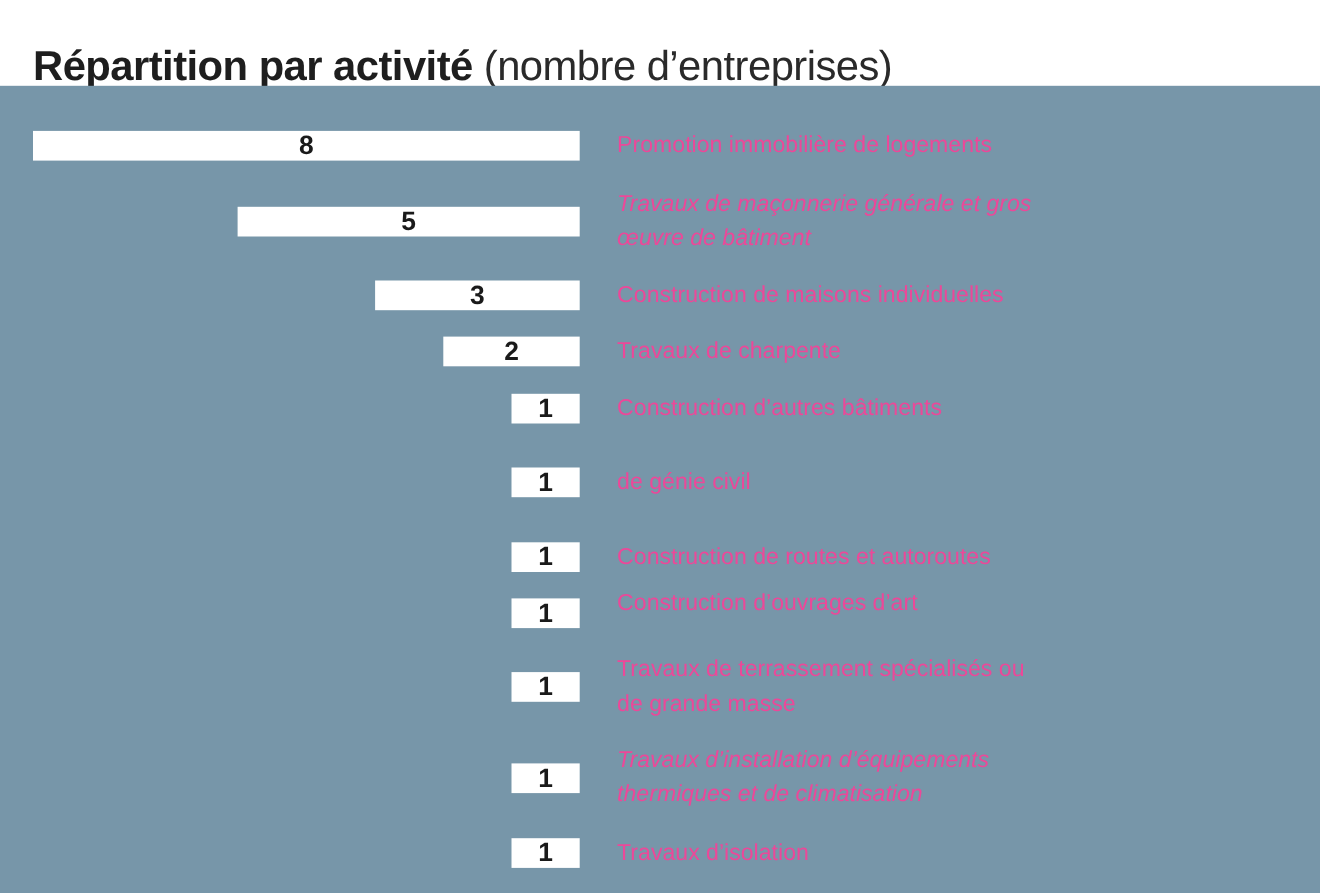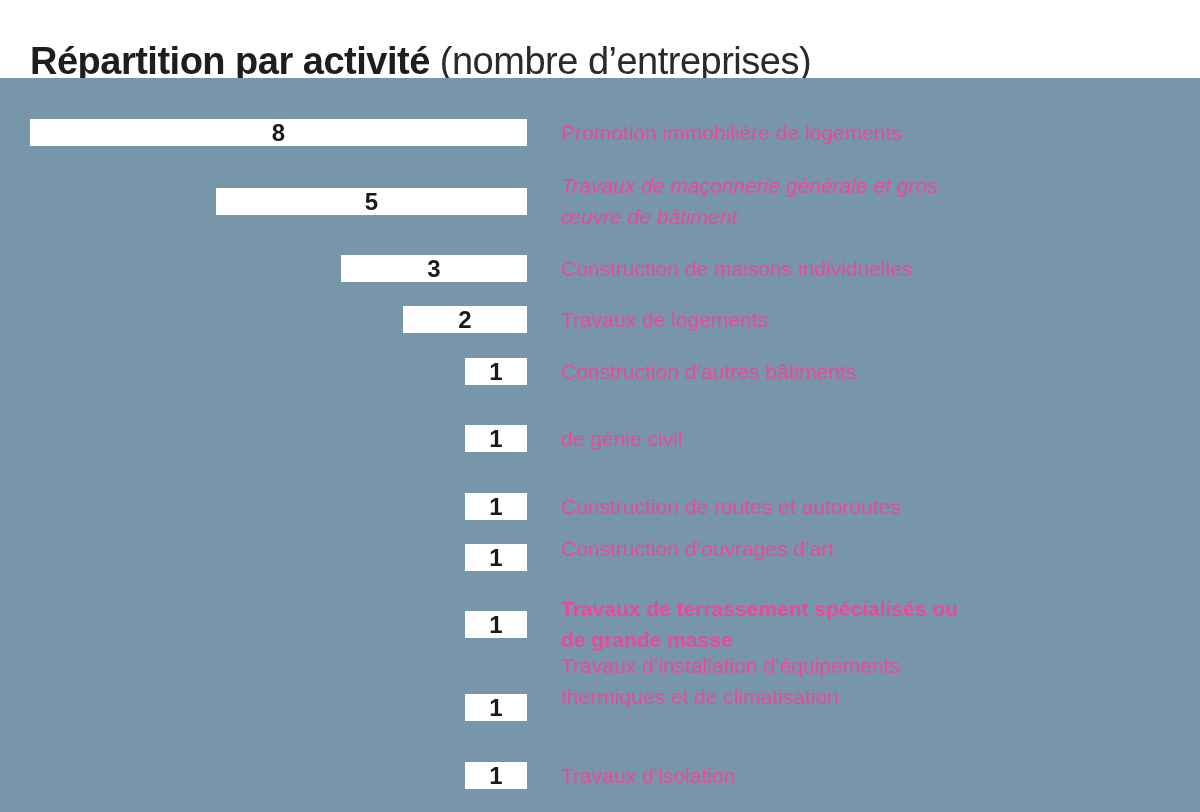--- a/index.html
+++ b/index.html
@@ -39,21 +39,21 @@
     <div class="bar" style="left: 341px; width: 186px; top: 255px;">
       <span>3</span>
     </div>
     <div class="label" style="top: 268px;">
       <div>Construction de maisons individuelles</div>
     </div>
     <div class="bar" style="left: 403px; width: 124px; top: 306px;">
       <span>2</span>
     </div>
     <div class="label" style="top: 319px;">
-      <div>Travaux de logements</div>
+      <div>Travaux de charpente</div>
     </div>
     <div class="bar" style="left: 465px; width: 62px; top: 358px;">
       <span>1</span>
     </div>
     <div class="label" style="top: 371px;">
       <div>Construction d’autres bâtiments</div>
     </div>
     <div class="bar" style="left: 465px; width: 62px; top: 425px;">
       <span>1</span>
     </div>
@@ -68,28 +68,28 @@
     </div>
     <div class="bar" style="left: 465px; width: 62px; top: 544px;">
       <span>1</span>
     </div>
     <div class="label" style="top: 548px;">
       <div>Construction d’ouvrages d’art</div>
     </div>
     <div class="bar" style="left: 465px; width: 62px; top: 611px;">
       <span>1</span>
     </div>
-    <div class="label" style="top: 624px; font-weight: bold;">
+    <div class="label" style="top: 624px;">
       <div>Travaux de terrassement spécialisés ou</div>
       <div>de grande masse</div>
     </div>
     <div class="bar" style="left: 465px; width: 62px; top: 694px;">
       <span>1</span>
     </div>
-    <div class="label" style="top: 681px;">
+    <div class="label" style="top: 706px; font-style: italic;">
       <div>Travaux d’installation d’équipements</div>
       <div>thermiques et de climatisation</div>
     </div>
     <div class="bar" style="left: 465px; width: 62px; top: 762px;">
       <span>1</span>
     </div>
     <div class="label" style="top: 775px;">
       <div>Travaux d’isolation</div>
     </div>
   </div>

